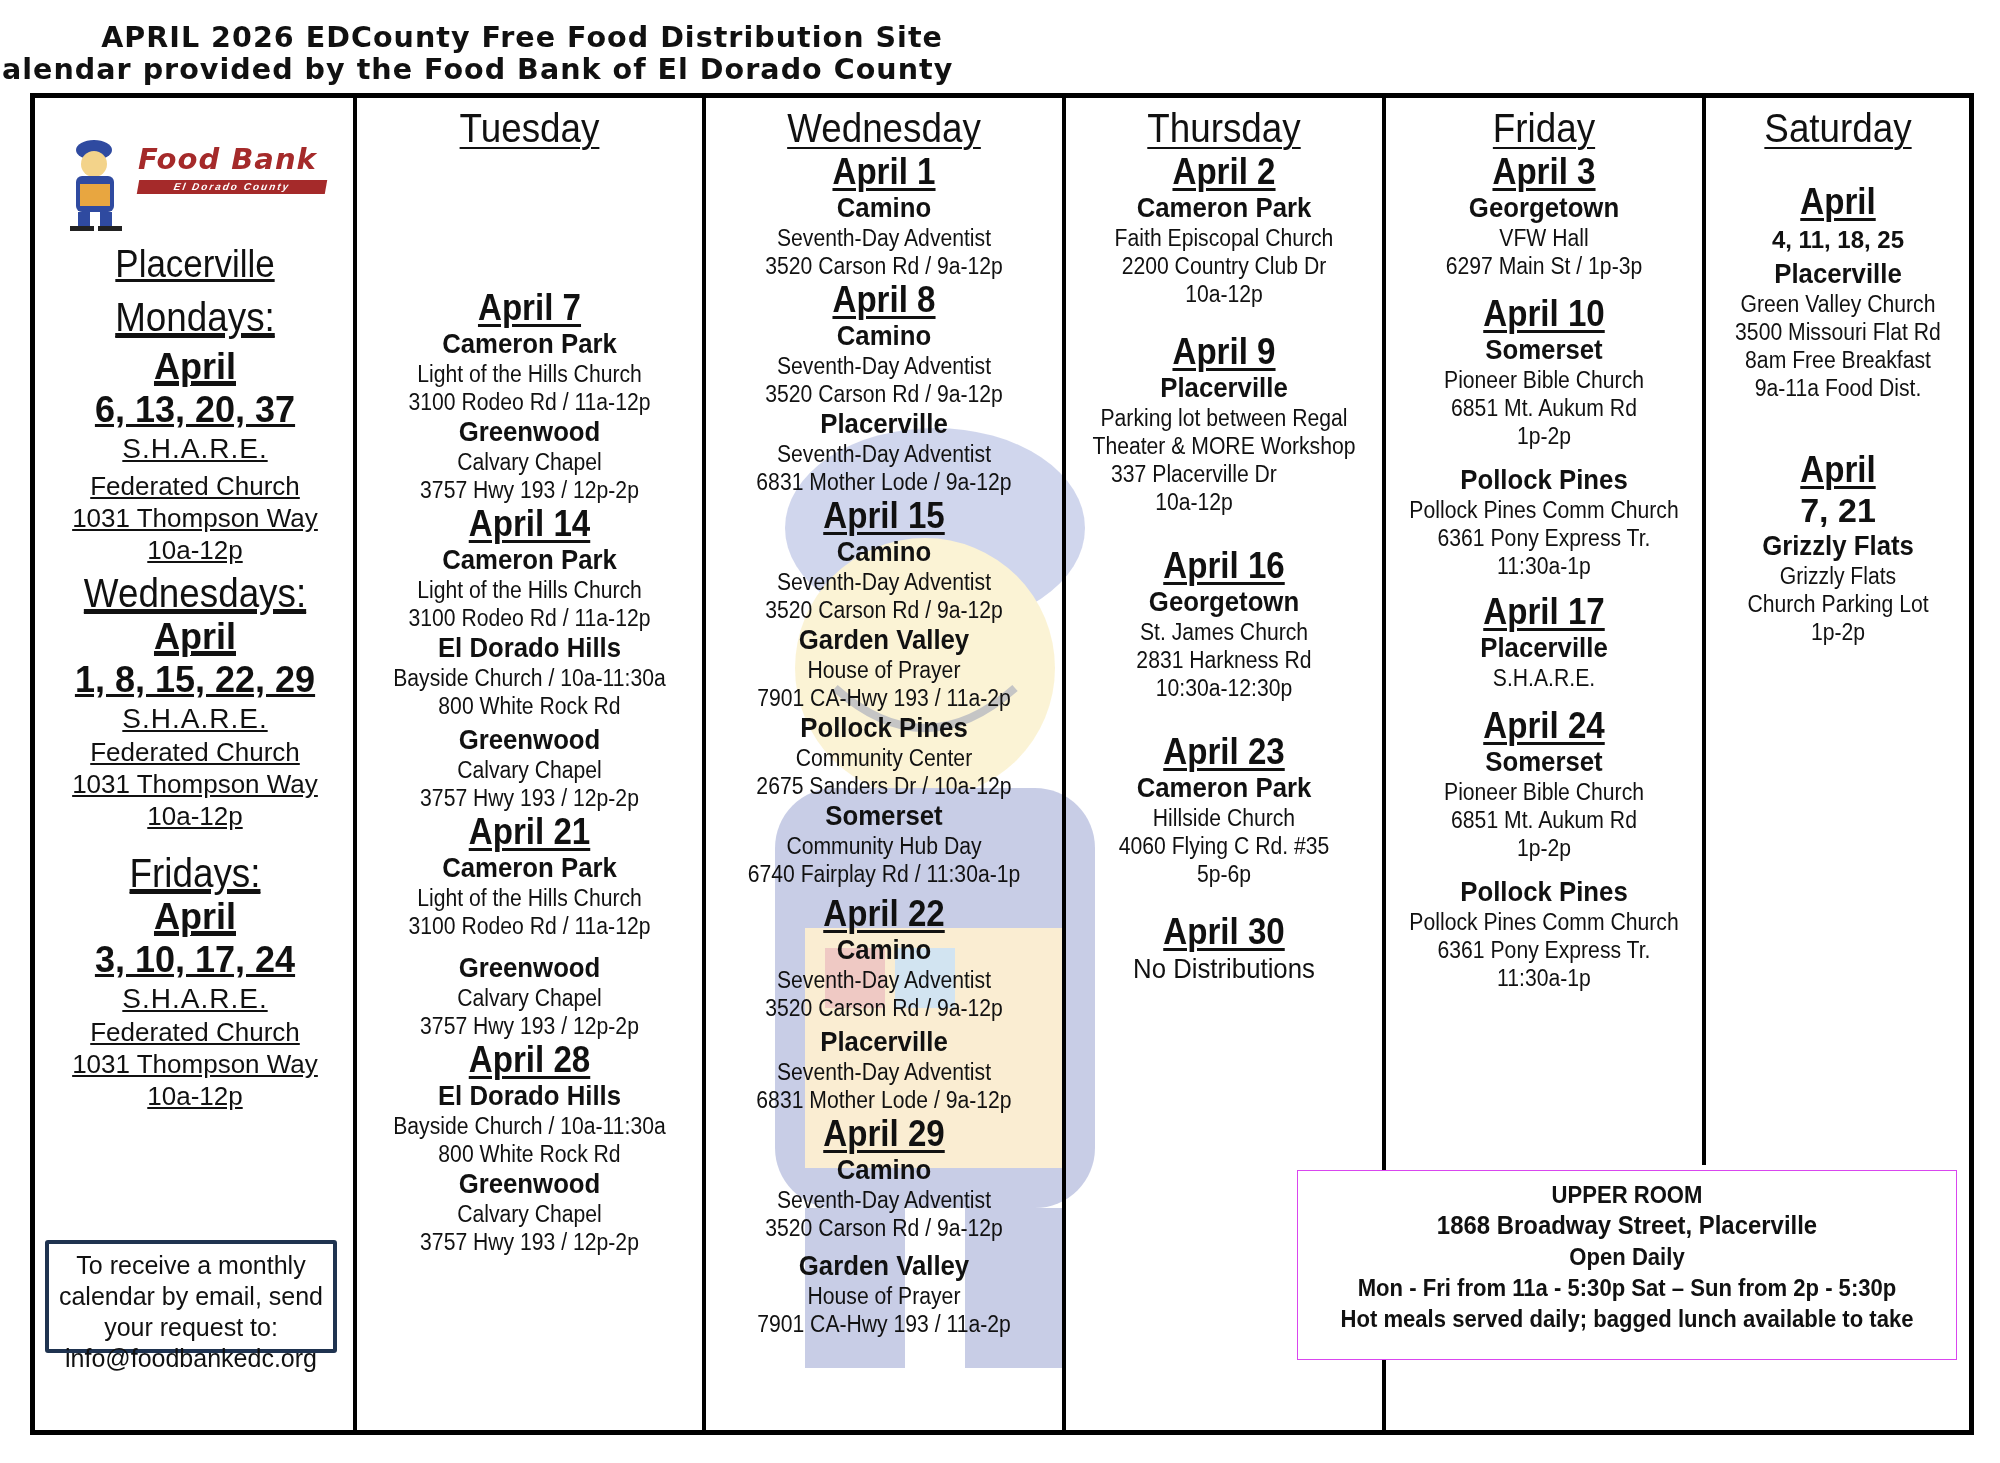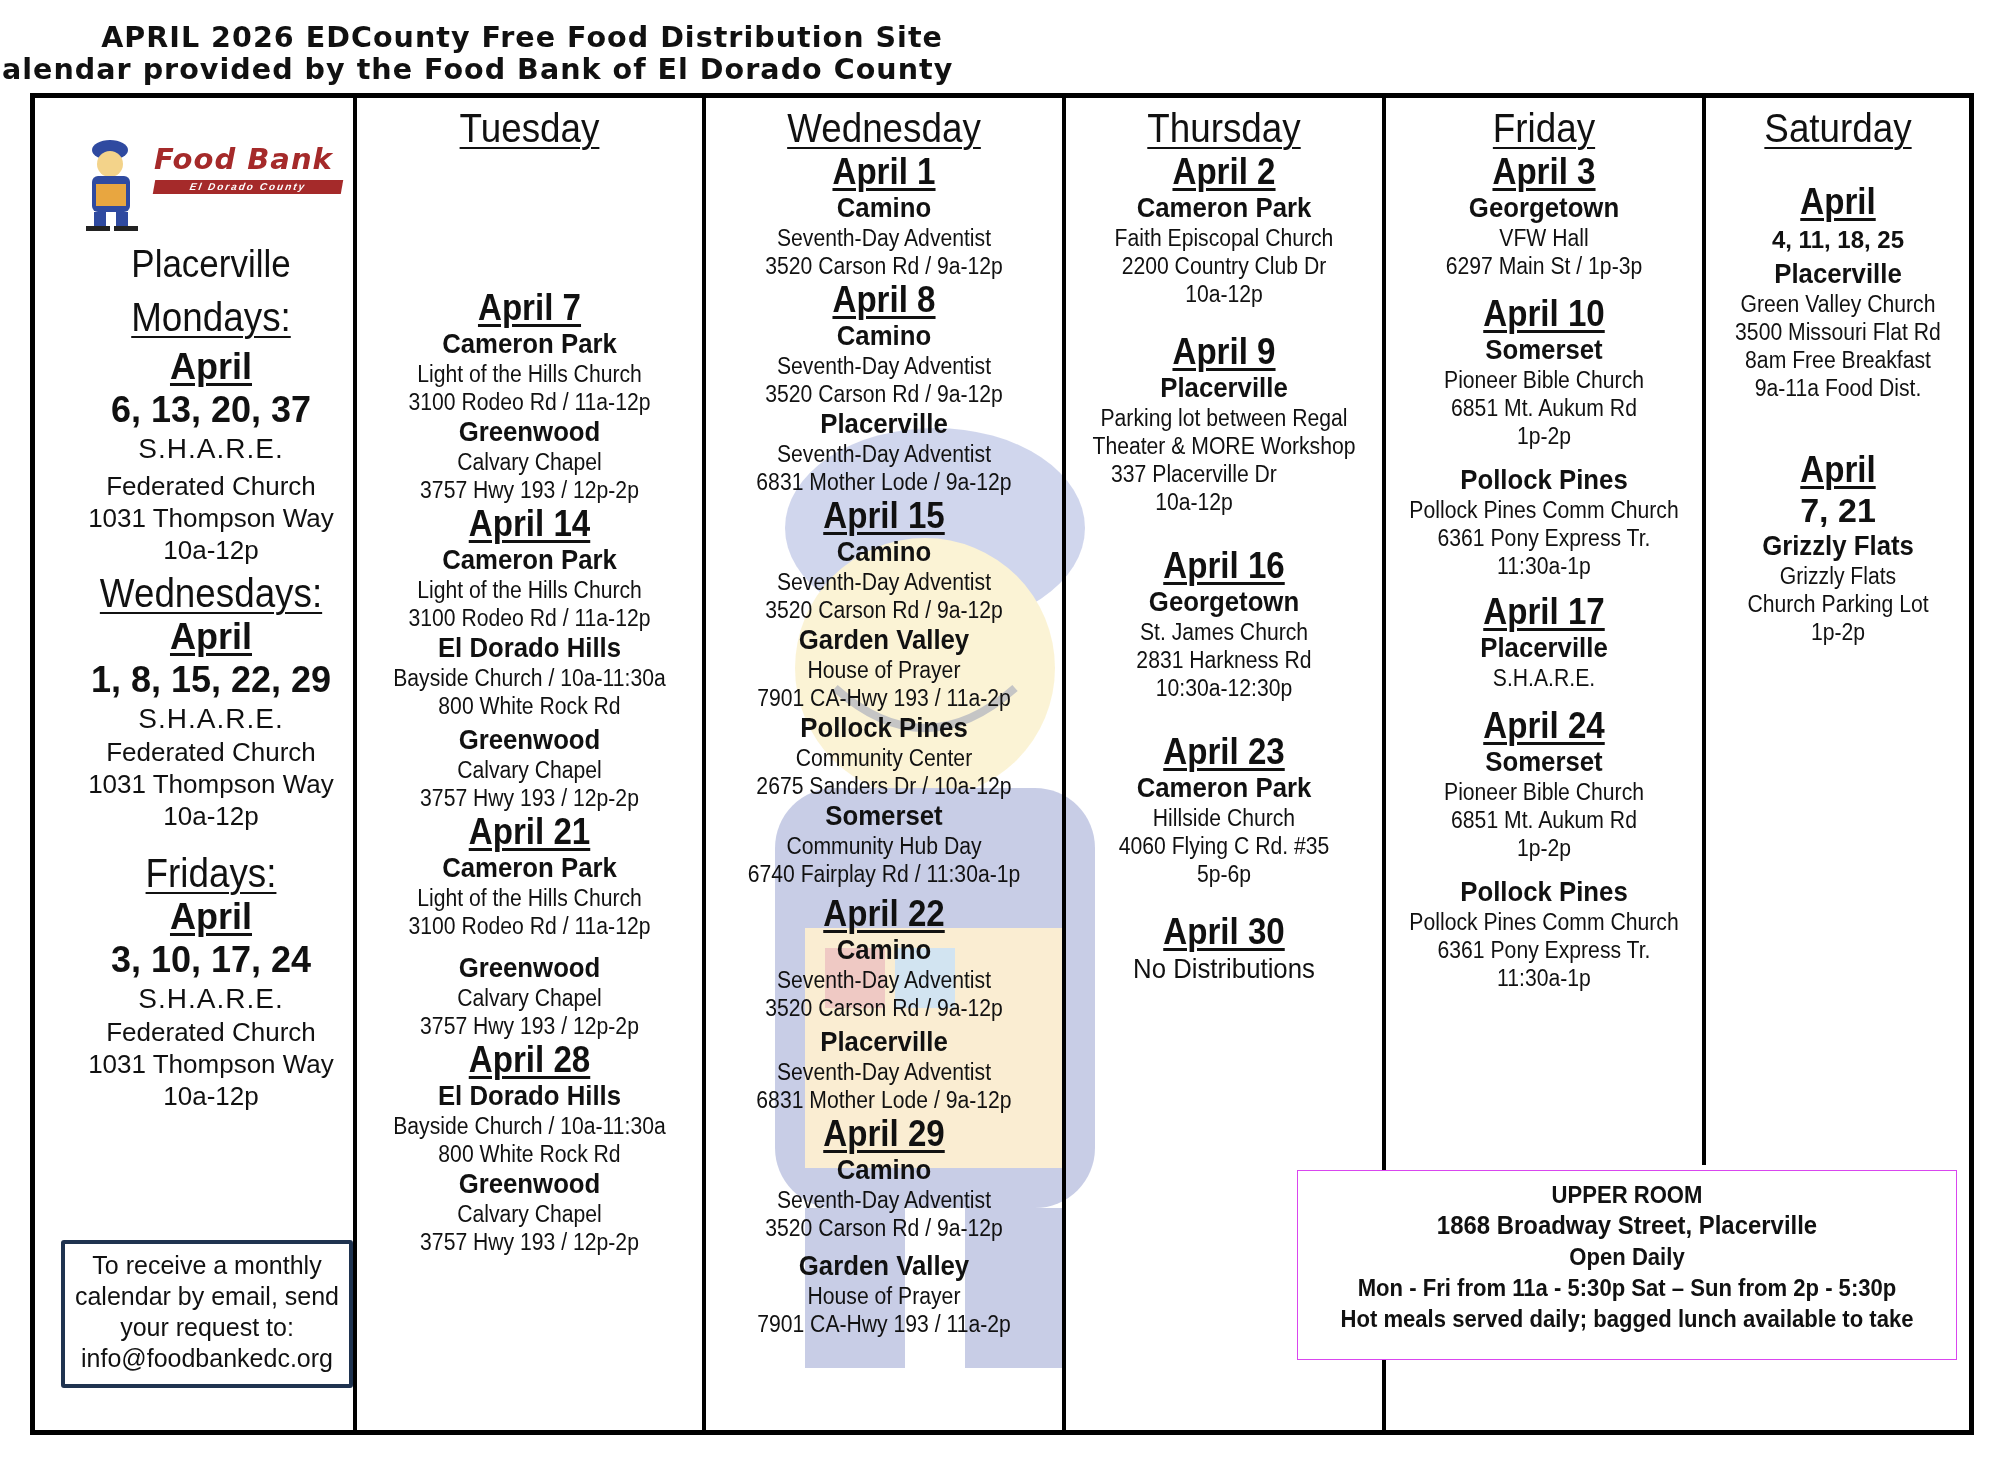--- a/index.html
+++ b/index.html
@@ -14,31 +14,31 @@
 
   .col { position: absolute; top: 0; height: 100%; text-align: center; }
   .dayhead { font-size: 40px; text-decoration: underline; text-decoration-thickness: 2px; text-underline-offset: 5px; margin-top: 6px; line-height: 48px; transform: scaleX(0.92); }
   .date { font-weight: bold; font-size: 36px; line-height: 40px; text-decoration: underline; text-decoration-thickness: 3px; text-underline-offset: 4px; transform: scaleX(0.92); }
   .loc { font-weight: bold; font-size: 28px; line-height: 32px; transform: scaleX(0.92); }
   .ln { font-size: 23px; line-height: 28px; transform: scaleX(0.92); white-space: nowrap; }
 
   .watermark { position: absolute; left: 620px; top: 310px; width: 560px; height: 1000px; opacity: 0.28; pointer-events: none; }
 
   
-  .left { left: 16px; width: 320px; }
+  .left { left: 0; width: 320px; text-decoration: underline; }
   .logo { margin: 38px auto 0 auto; width: 270px; height: 96px; position: relative; }
   .logo .fb { position: absolute; left: 78px; top: 6px; font-family: "DejaVu Sans", sans-serif; font-weight: bold; font-style: italic; font-size: 29px; color: #a52a2a; letter-spacing: 1px; }
   .logo .band { position: absolute; left: 78px; top: 44px; width: 188px; height: 14px; background: #a52a2a; color: #fff; font-size: 10px; font-style: italic; font-weight: bold; line-height: 14px; letter-spacing: 2px; transform: skewX(-10deg); }
   .big-town { font-size: 38px; line-height: 44px; margin-top: 10px; transform: scaleX(0.92); }
   .day-label { font-size: 40px; line-height: 46px; text-decoration: underline; text-decoration-thickness: 2px; text-underline-offset: 5px; transform: scaleX(0.92); }
   .april-label { font-weight: bold; font-size: 36px; line-height: 42px; text-decoration: underline; text-decoration-thickness: 3px; text-underline-offset: 4px; }
   .datelist { font-weight: bold; font-size: 36px; line-height: 44px; }
   .share { font-size: 28px; line-height: 34px; letter-spacing: 1px; }
   .ln2 { font-size: 26px; line-height: 32px; }
-  .email-box { position: absolute; left: 10px; top: 1142px; width: 292px; height: 148px; border: 4px solid #1f3350; border-radius: 3px; box-sizing: border-box; font-size: 25px; line-height: 31px; padding-top: 6px; }
+  .email-box { position: absolute; left: 10px; top: 1142px; width: 292px; height: 113px; border: 4px solid #1f3350; border-radius: 3px; box-sizing: border-box; font-size: 25px; line-height: 31px; padding-top: 6px; }
 
   .upper-room { position: absolute; left: 1262px; top: 1072px; width: 660px; height: 190px; border: 1px solid #d946ef; background: #fff; box-sizing: border-box; text-align: center; padding-top: 8px; }
   .upper-room .ur { font-weight: bold; font-size: 24px; line-height: 31px; transform: scaleX(0.92); white-space: nowrap; }
 </style>
 </head>
 <body>
 
 <div class="header">
   <div class="t t1">APRIL 2026 EDCounty Free Food Distribution Site</div>
   <div class="t">Calendar provided by the Food Bank of El Dorado County</div>

